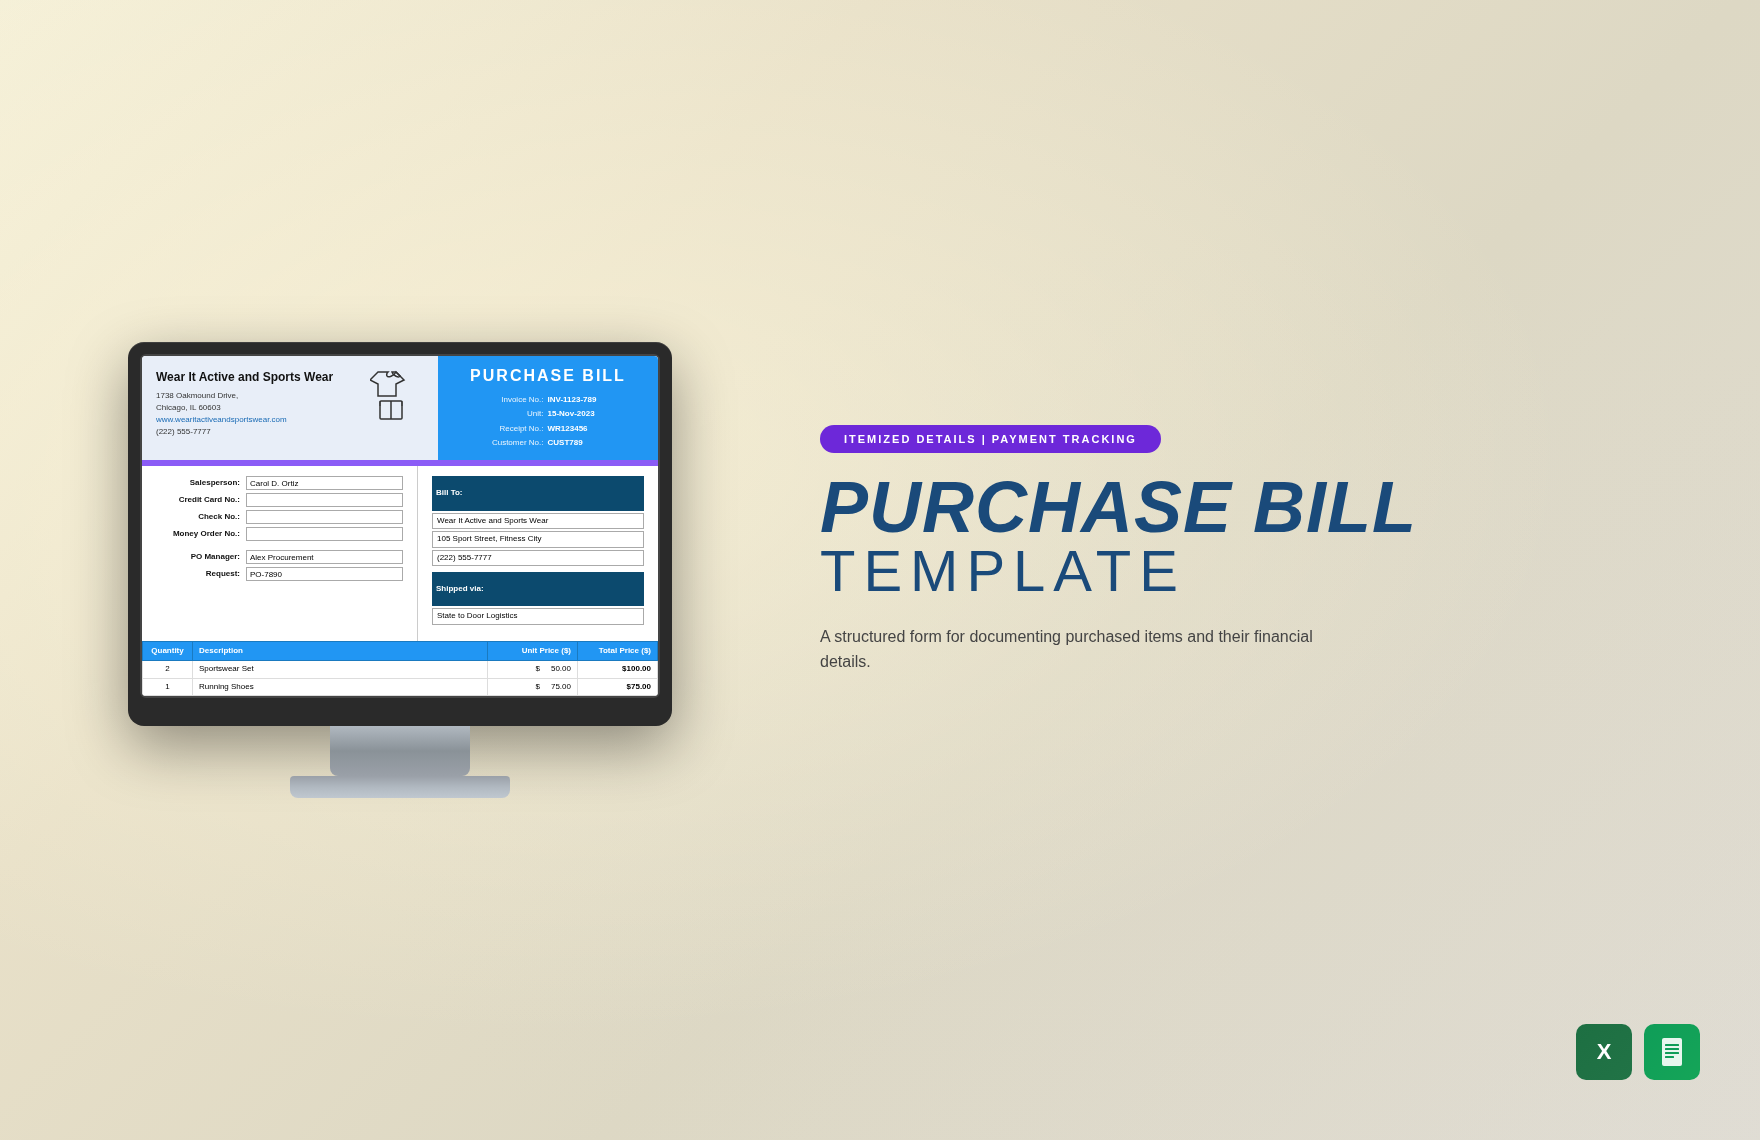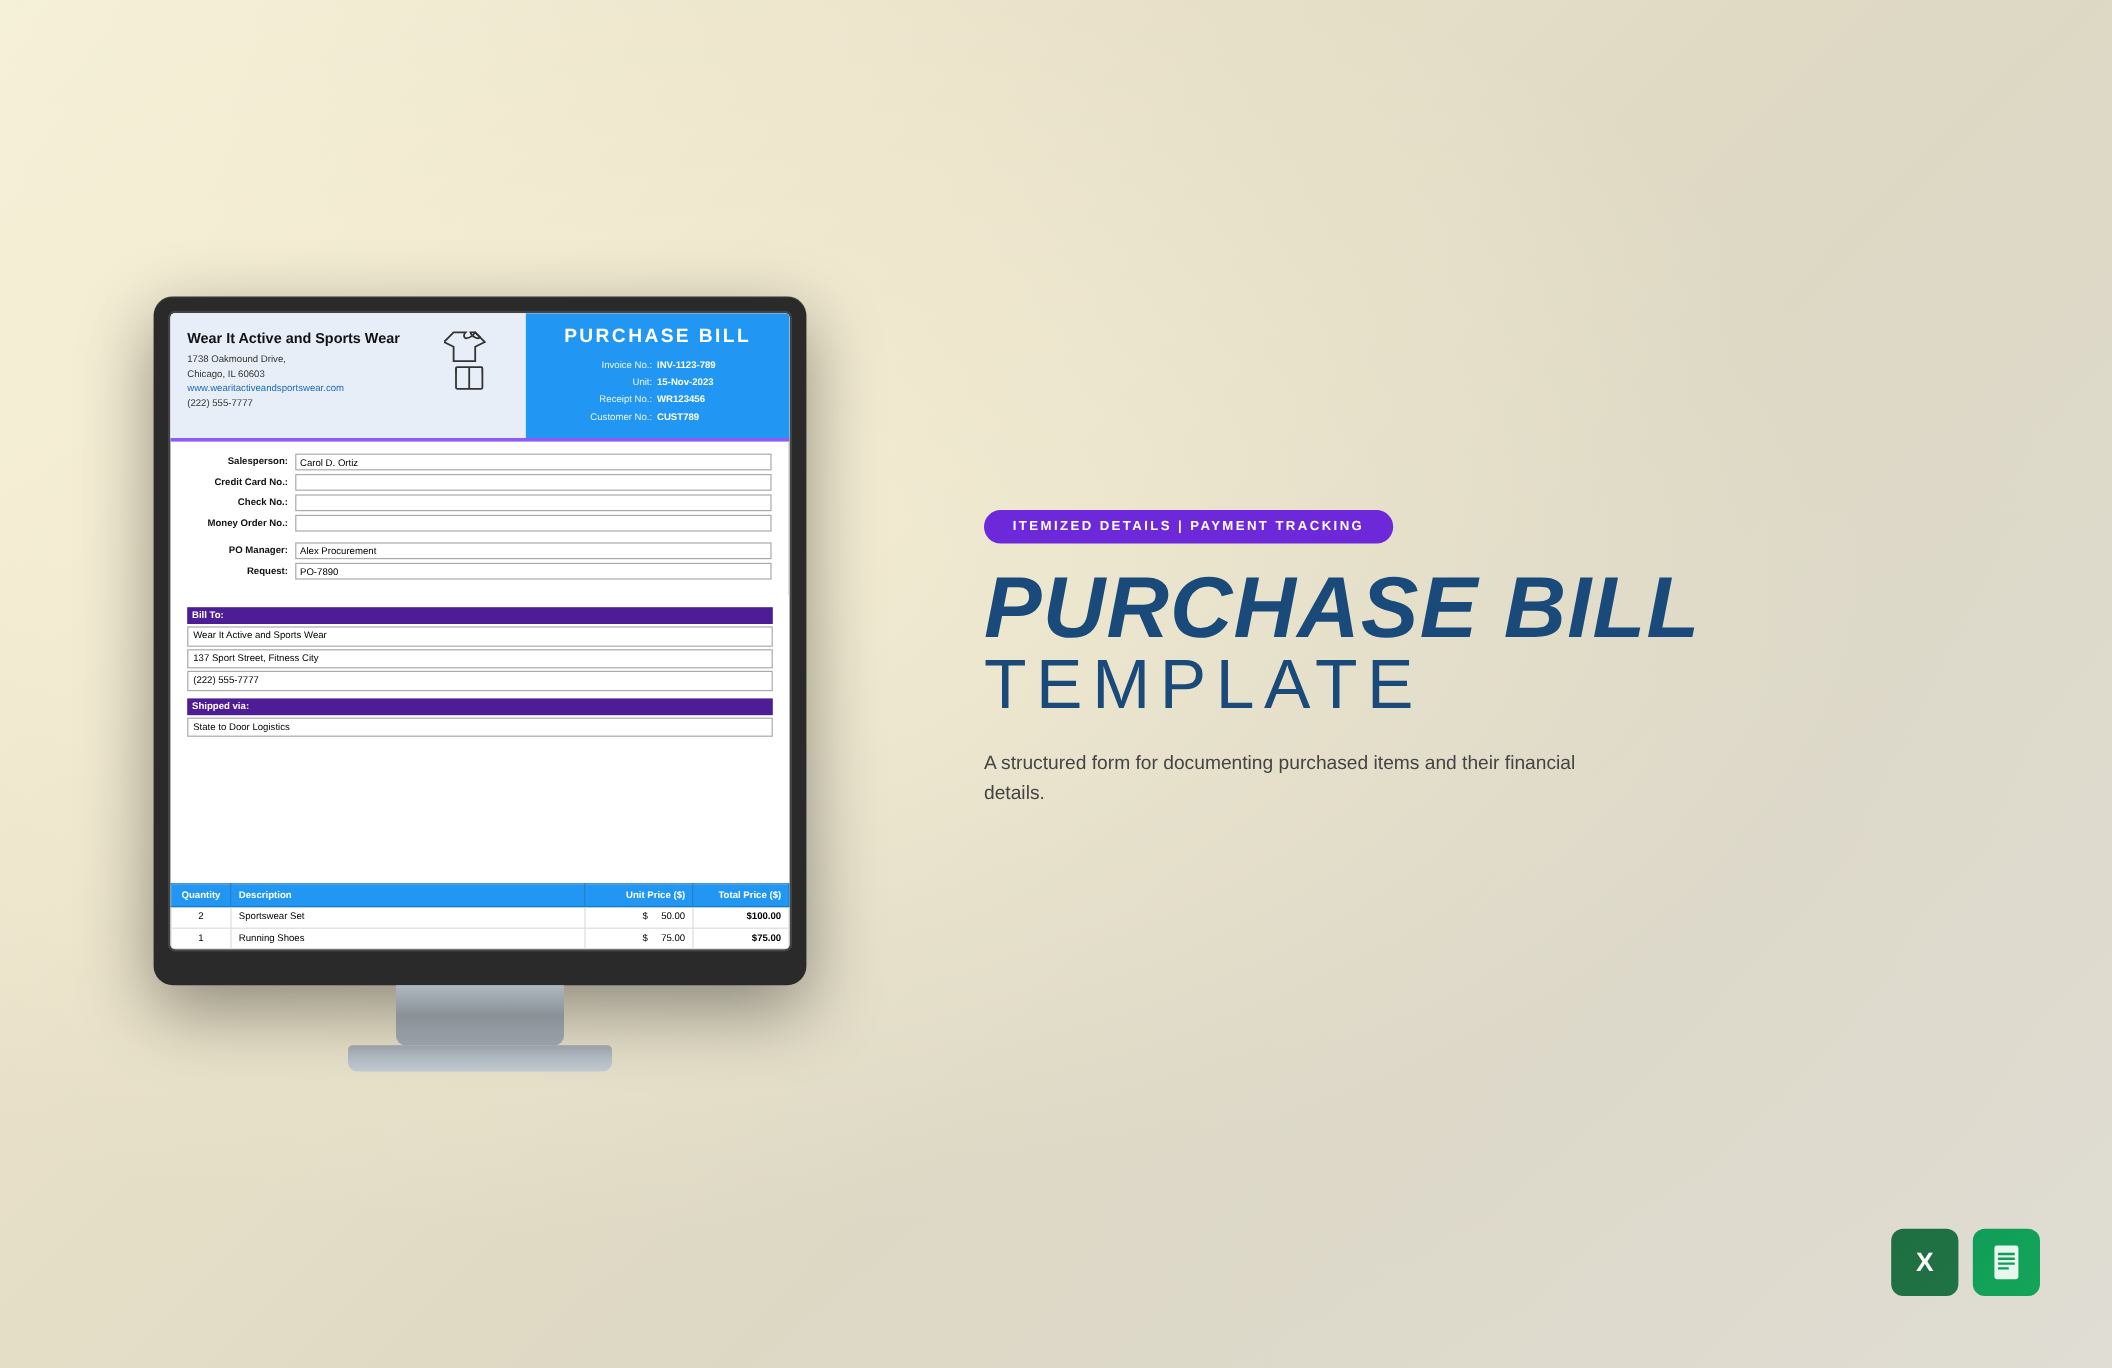--- a/index.html
+++ b/index.html
@@ -142,22 +142,21 @@
 
     .detail-value {
       text-align: left;
       width: 80px;
       font-weight: bold;
     }
 
     
     .invoice-middle {
       display: flex;
-      border-top: 3px solid #8b5cf6;
-      flex-direction: column;
+      border-top: 6px solid #8b5cf6;
     }
 
     .middle-left {
       flex: 1;
       padding: 10px 14px;
       border-right: 1px solid #ccc;
     }
 
     .form-row {
       display: flex;
@@ -186,25 +185,25 @@
     .form-spacer {
       height: 6px;
     }
 
     .middle-right {
       flex: 0 0 240px;
       padding: 10px 14px;
     }
 
     .section-header {
-      background: #4c1d95;
+      background: #0c4a6e;
       color: white;
       font-weight: bold;
       font-size: 8px;
-      padding: 2px 4px;
+      padding: 12px 4px;
       margin-bottom: 2px;
     }
 
     .section-value {
       border: 1px solid #aaa;
       font-size: 8px;
       padding: 2px 4px;
       margin-bottom: 2px;
       background: #fff;
     }
@@ -419,21 +418,21 @@
                 <span class="form-label">Request:</span>
                 <input class="form-input" type="text" value="PO-7890" readonly="" style="">
               </div>
             </div>
 
             <div class="middle-right">
 
               <div class="section-group">
                 <div class="section-header">Bill To:</div>
                 <div class="section-value">Wear It Active and Sports Wear</div>
-                <div class="section-value">137 Sport Street, Fitness City</div>
+                <div class="section-value">105 Sport Street, Fitness City</div>
                 <div class="section-value">(222) 555-7777</div>
               </div>
 
 
               <div class="section-group">
                 <div class="section-header">Shipped via:</div>
                 <div class="section-value">State to Door Logistics</div>
               </div>
             </div>
           </div>

